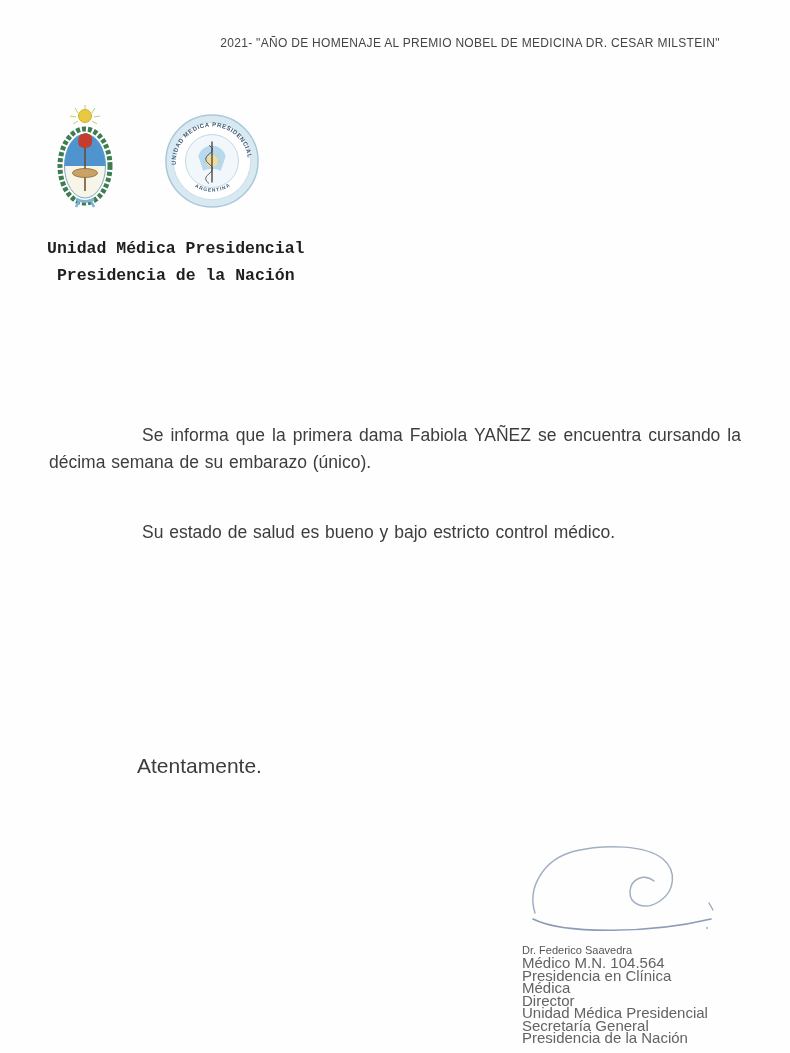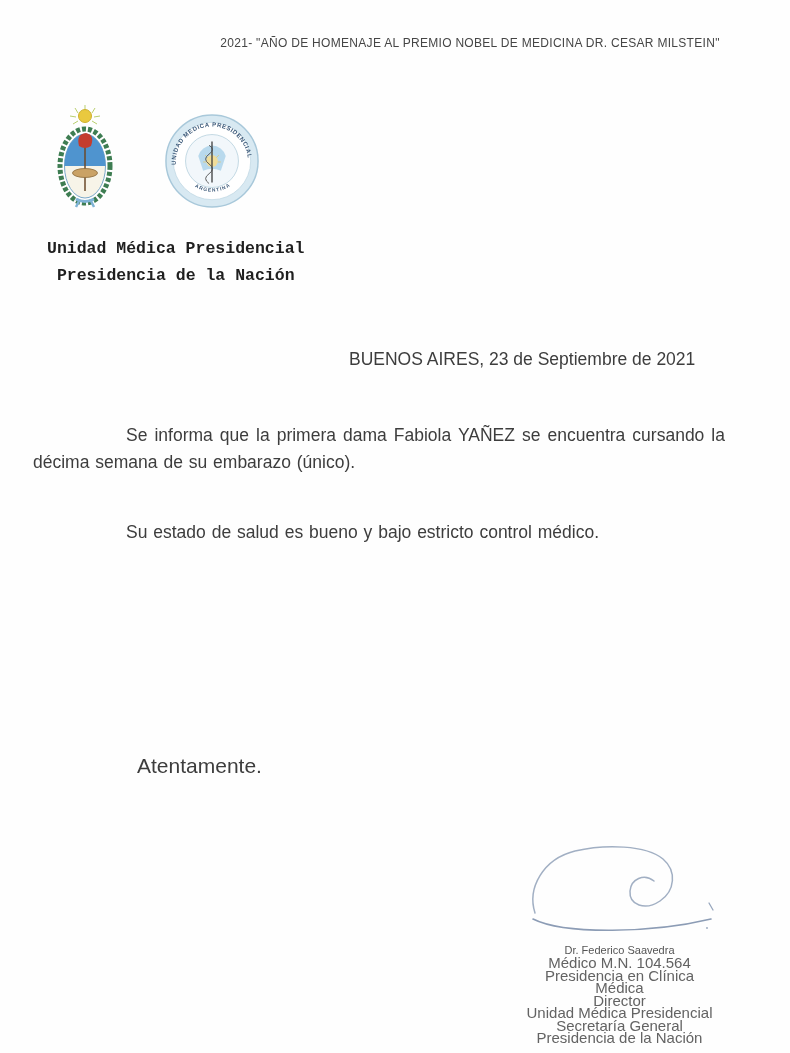--- a/index.html
+++ b/index.html
@@ -42,21 +42,21 @@
   .dateline {
     position: absolute;
     top: 349px;
     left: 349px;
     font-size: 17.5px;
     color: #3d3d3d;
     white-space: nowrap;
   }
   .body-paragraph {
     position: absolute;
-    left: 33px;
+    left: 49px;
     width: 692px;
     font-size: 17.5px;
     line-height: 27px;
     text-align: justify;
     text-indent: 93px;
     color: #3d3d3d;
     word-spacing: 1px;
   }
   .p1 { top: 422px; }
   .p2 { top: 519px; }
@@ -73,21 +73,20 @@
     top: 843px;
     left: 525px;
     width: 195px;
     height: 92px;
   }
   .signature-block {
     position: absolute;
     top: 944px;
     left: 522px;
     width: 195px;
-    text-align: center;
     color: #5d5d5d;
   }
   .sig-name { font-size: 11px; line-height: 13px; color: #555555; }
   .sig-line { font-size: 15px; line-height: 12.5px; color: #636363; }
 </style>
 </head>
 <body>
 
 <div class="page">
 
@@ -140,21 +139,20 @@
         <textPath href="#arcBottom" startOffset="7">ARGENTINA</textPath>
       </text>
     </svg>
   </div>
 
   <div class="letterhead">
     <div>Unidad Médica Presidencial</div>
     <div>Presidencia de la Nación</div>
   </div>
 
-  <div class="dateline">BUENOS AIRES, 23 de Septiembre de 2021</div>
 
   <p class="body-paragraph p1">Se informa que la primera dama Fabiola YAÑEZ se encuentra cursando la décima semana de su embarazo (único).</p>
   <p class="body-paragraph p2">Su estado de salud es bueno y bajo estricto control médico.</p>
 
   <div class="closing">Atentamente.</div>
 
   <svg class="signature-scribble" viewBox="0 0 195 92" aria-hidden="true">
     <path d="M 10 70 C 2 45, 18 16, 50 8 C 80 1, 121 2, 138 16 C 152 28, 150 48, 135 58 C 120 68, 104 62, 105 48 C 106 36, 119 30, 129 38" fill="none" stroke="#97a6bd" stroke-width="1.5" stroke-linecap="round" opacity="0.9"></path>
     <path d="M 8 76 C 40 92, 128 90, 186 76" fill="none" stroke="#8c9cb5" stroke-width="1.6" stroke-linecap="round"></path>
     <path d="M 184 60 l 4 7" fill="none" stroke="#97a6bd" stroke-width="1.3" stroke-linecap="round"></path>

